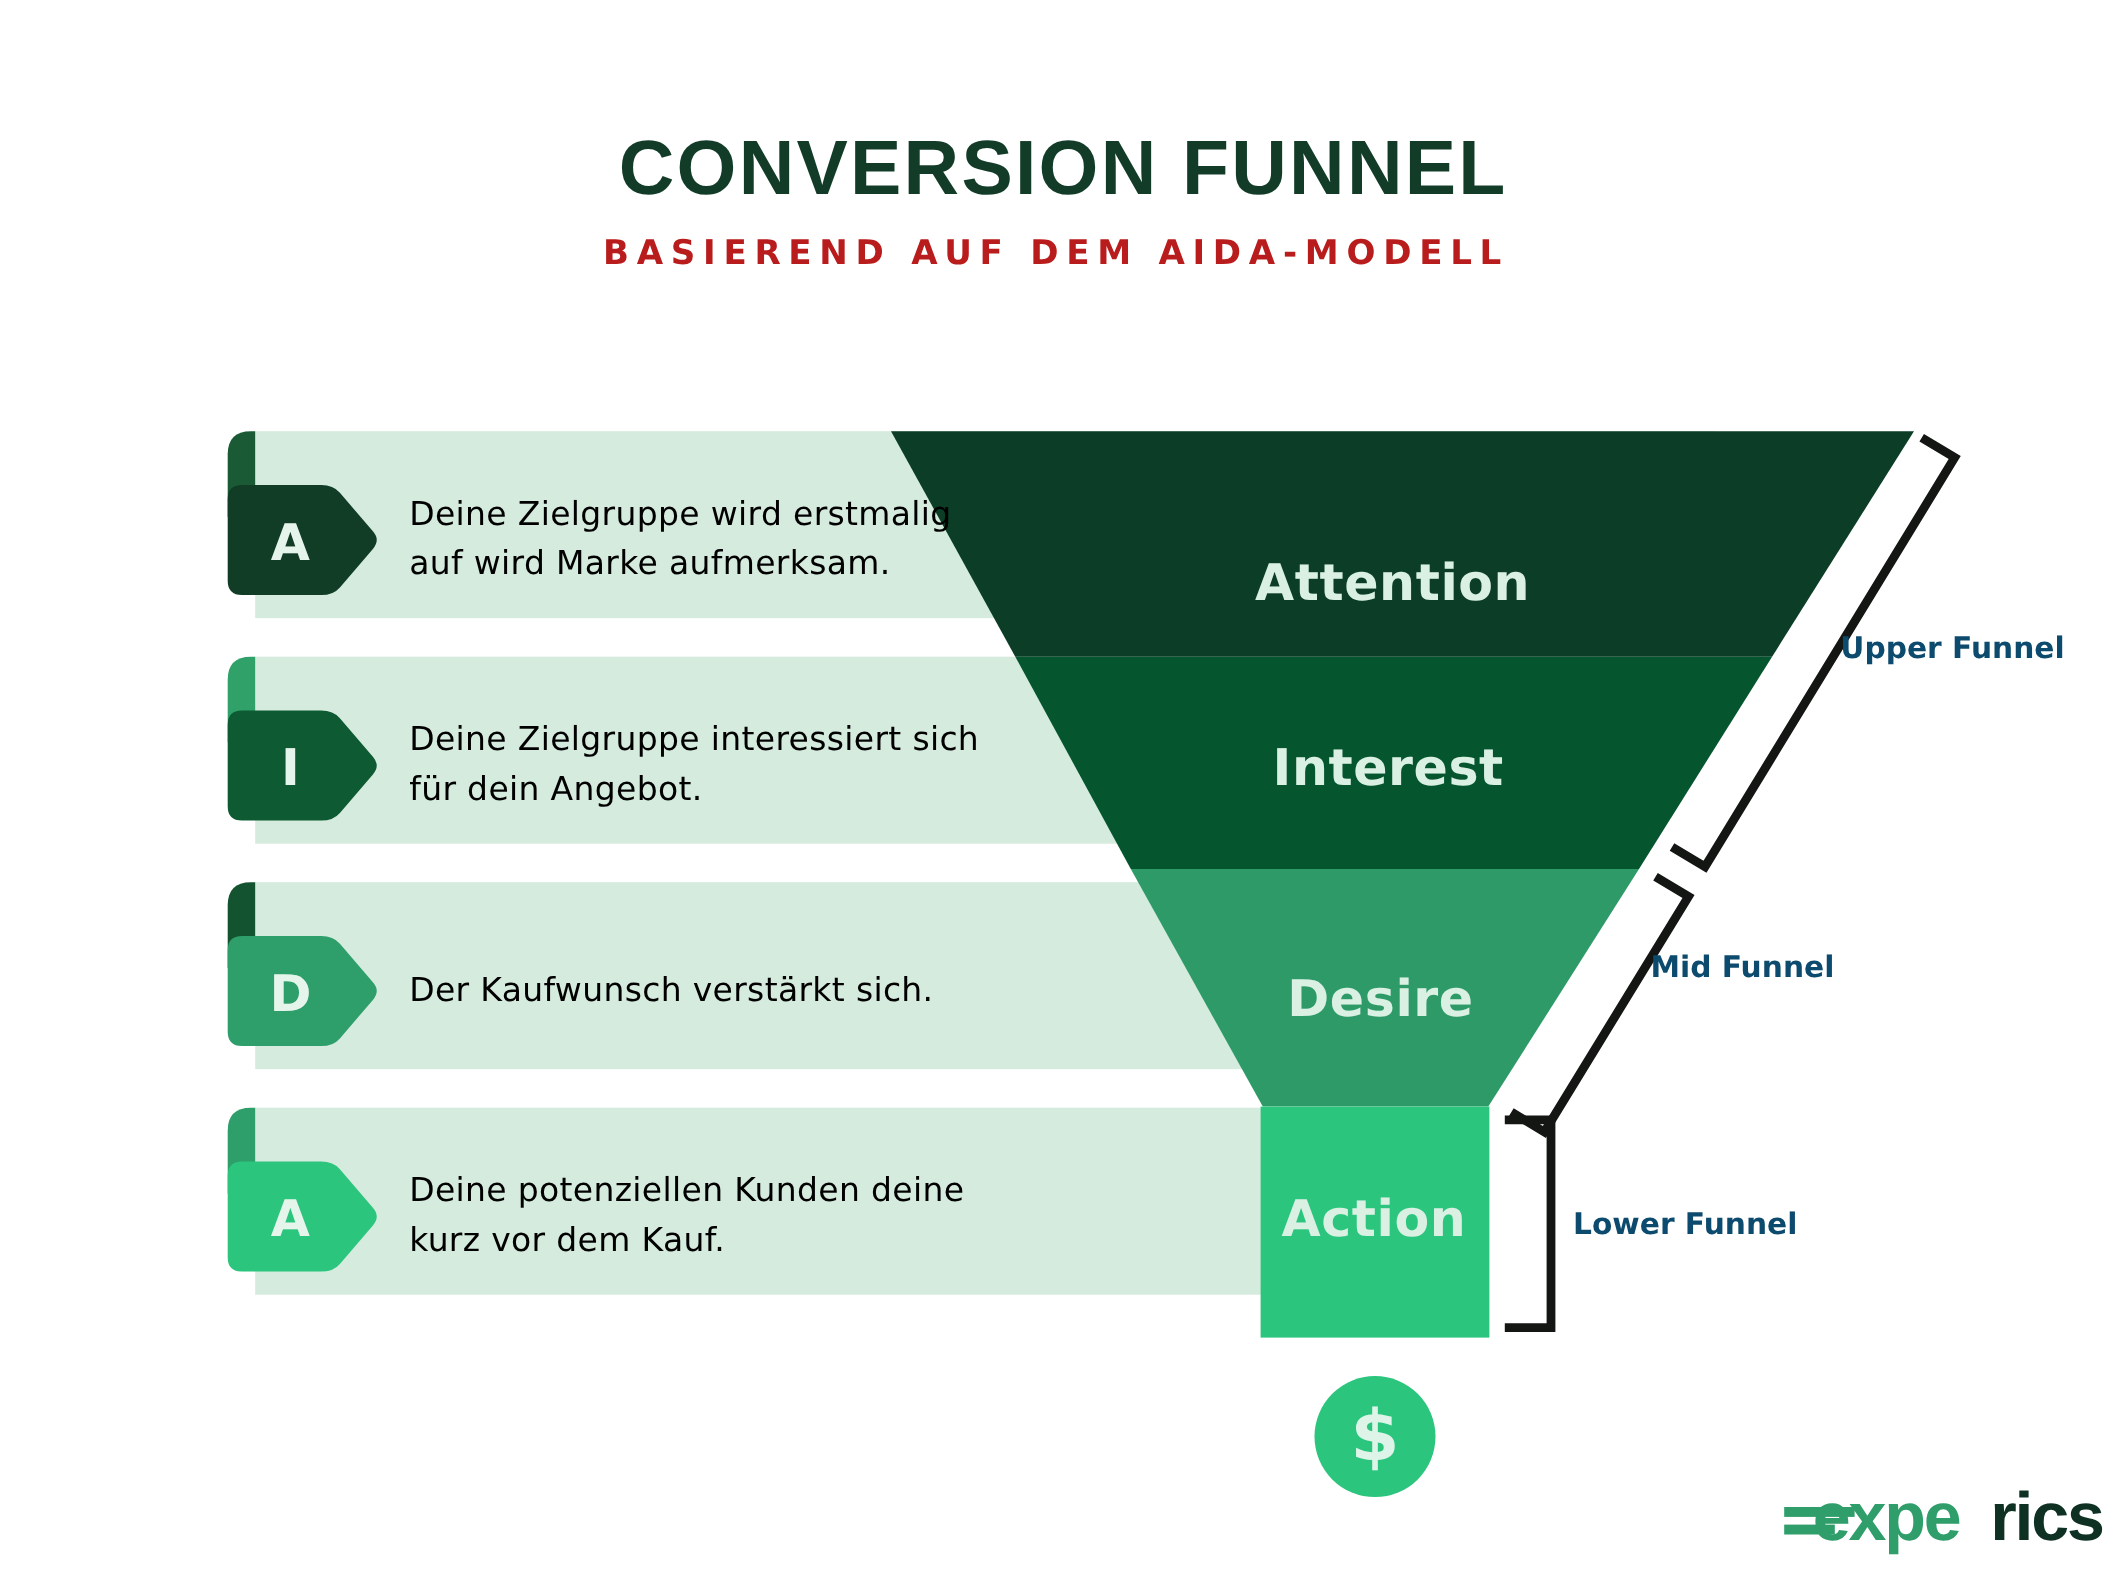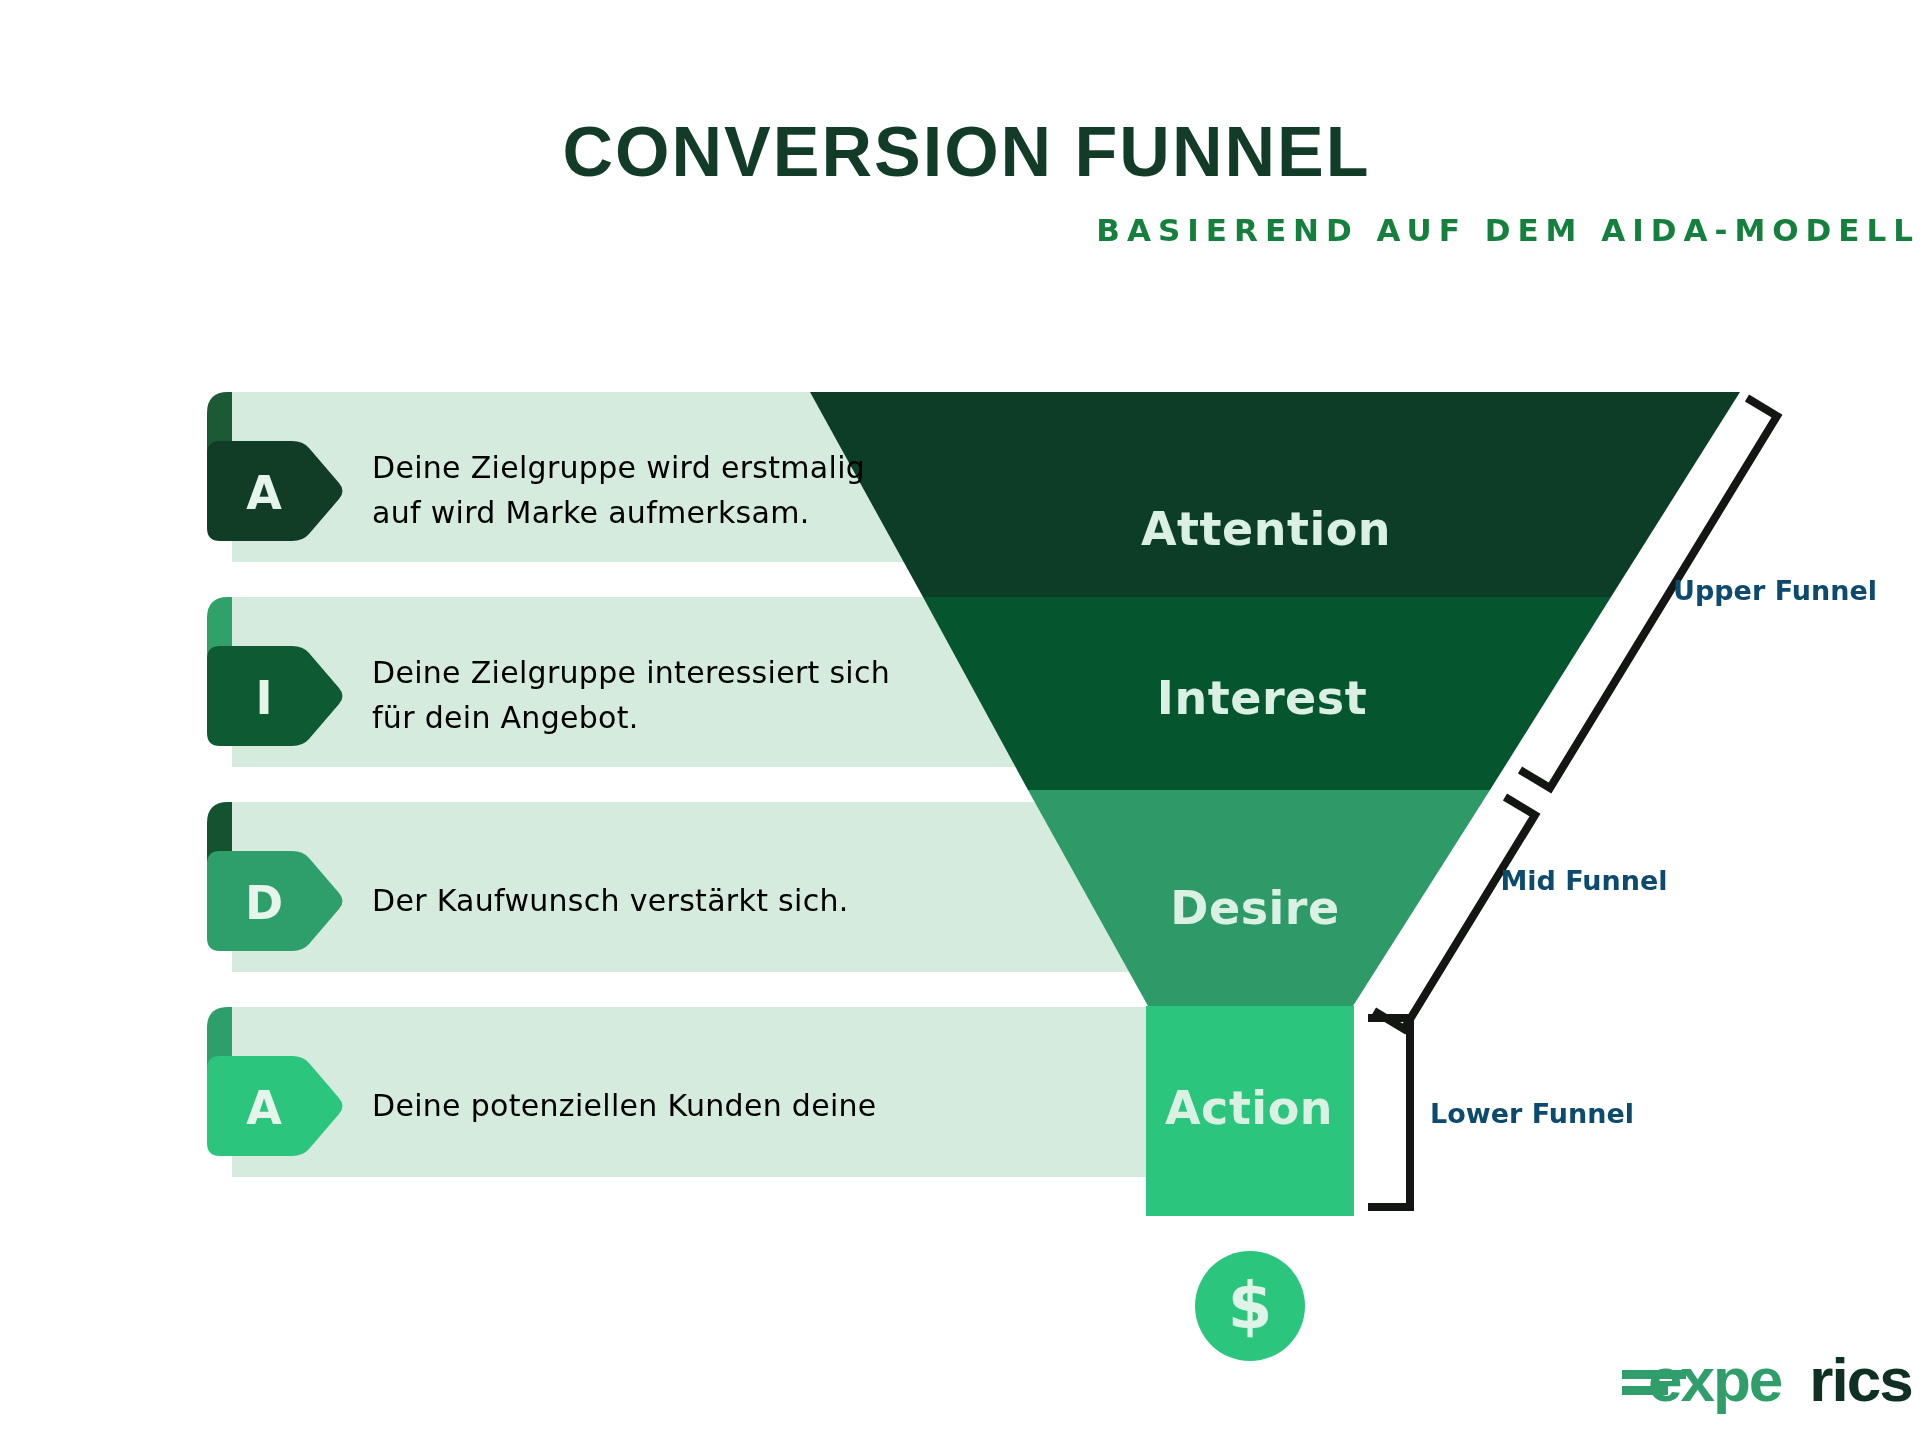--- a/index.html
+++ b/index.html
@@ -9,22 +9,22 @@
   }
   .abs{position:absolute;}
 
   
   .title{
     left:13px;right:0;top:112px;text-align:center;
     font-family:"Liberation Sans",sans-serif;
     font-size:70px;font-weight:800;letter-spacing:2px;color:#123C28;
   }
   .subtitle{
-    left:0;right:0;top:212px;text-align:right;
-    font-size:31px;font-weight:700;letter-spacing:7px;color:#15803d;
+    left:0;right:0;top:212px;text-align:center;
+    font-size:31px;font-weight:700;letter-spacing:7px;color:#b91c1c;
   }
 
   
   .band{top:0;height:170px;left:232px;background:#D5EBDE;}
   .band.r0{top:392px;width:1328px;}
   .band.r1{top:597px;width:1228px;}
   .band.r2{top:802px;width:1108px;}
   .band.r3{top:1007px;width:918px;}
 
   
@@ -132,20 +132,21 @@
   <div class="abs row-text r1">
     <div class="row-line">Deine Zielgruppe interessiert sich</div>
     <div class="row-line">für dein Angebot.</div>
   </div>
   <div class="abs row-text r2">
     <div class="row-line">Der Kaufwunsch verstärkt sich.</div>
 
   </div>
   <div class="abs row-text r3">
     <div class="row-line">Deine potenziellen Kunden deine</div>
+    <div class="row-line">kurz vor dem Kauf.</div>
   </div>
 
   <div class="abs stage-label" style="left:1266px;top:495px;margin-top:34px;">Attention</div>
   <div class="abs stage-label" style="left:1262px;top:698px;">Interest</div>
   <div class="abs stage-label" style="left:1255px;top:908px;">Desire</div>
   <div class="abs stage-label" style="left:1249px;top:1108px;">Action</div>
 
   <div class="abs bracket-label" style="left:1775px;top:590px;">Upper Funnel</div>
   <div class="abs bracket-label" style="left:1584px;top:880px;">Mid Funnel</div>
   <div class="abs bracket-label" style="left:1532px;top:1113px;">Lower Funnel</div>

